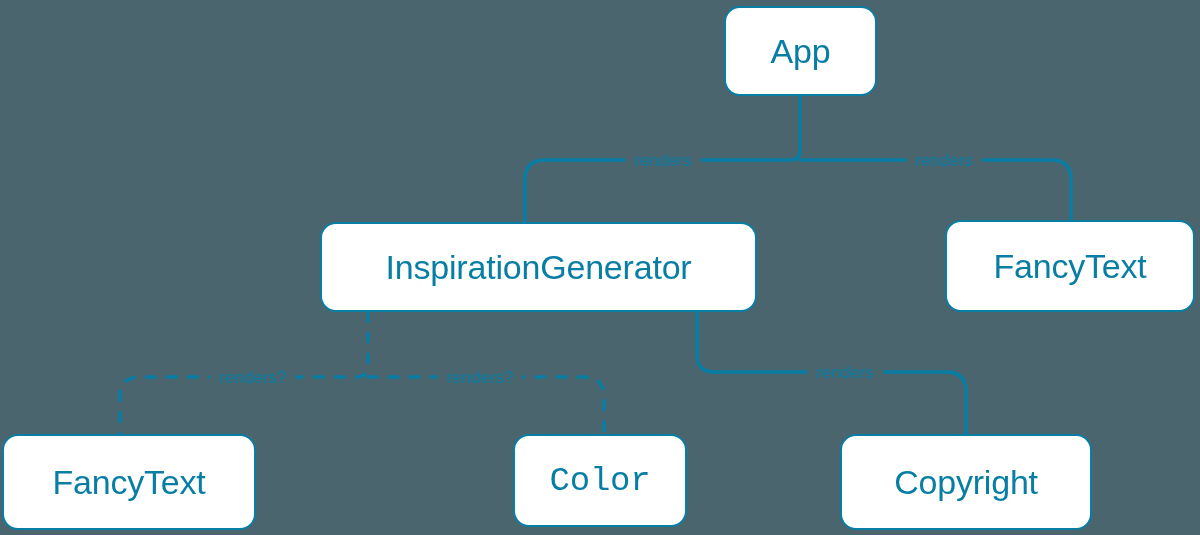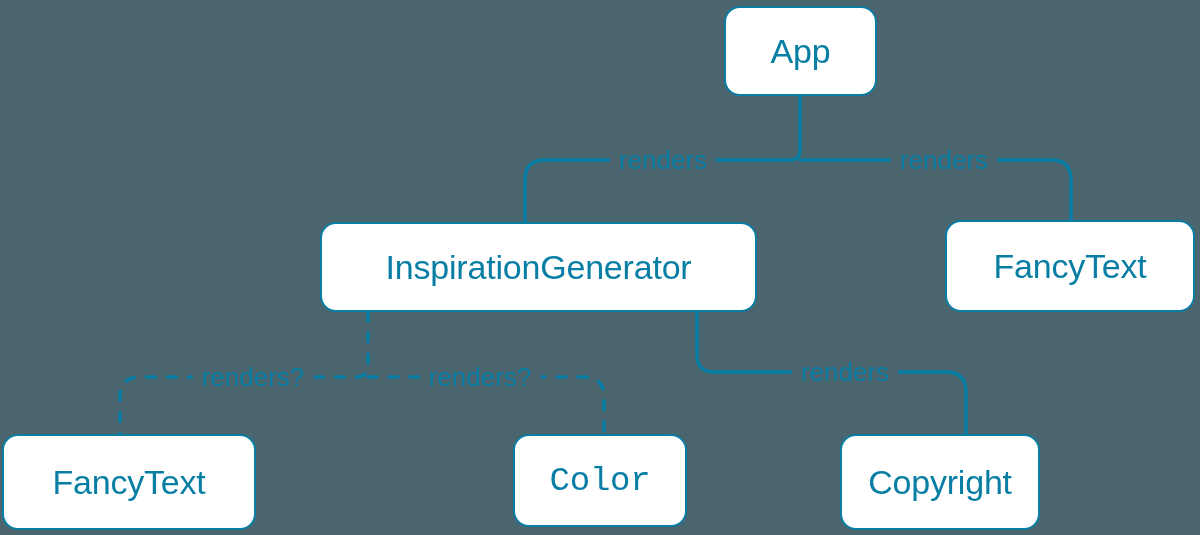--- a/index.html
+++ b/index.html
@@ -37,21 +37,21 @@
     color: #087ea4;
     font-size: 34px;
     font-weight: 400;
     letter-spacing: -0.2px;
     white-space: nowrap;
     line-height: 1;
   }
   .edge-label {
     position: absolute;
     color: #087ea4;
-    font-size: 26px;
+    font-size: 17px;
     font-weight: 400;
     white-space: nowrap;
     line-height: 1;
     transform: translate(-50%, -50%);
     z-index: 3;
     background: #4b656f;
     padding: 0 9px;
   }
 </style>
 </head>
@@ -80,21 +80,21 @@
   </div>
 
   <div class="node-box" style="left:2px; top:434px; width:254px; height:96px;">
     <span class="node-label">FancyText</span>
   </div>
 
   <div class="node-box" style="left:513px; top:434px; width:174px; height:93px;font-family:Liberation Mono, monospace;">
     <span class="node-label">Color</span>
   </div>
 
-  <div class="node-box" style="left:840px; top:434px; width:200px; height:96px;">
+  <div class="node-box" style="left:840px; top:434px; width:252px; height:96px;">
     <span class="node-label">Copyright</span>
   </div>
 
   <div class="edge-label" style="left:663px; top:160px;">renders</div>
   <div class="edge-label" style="left:944px; top:160px;">renders</div>
   <div class="edge-label" style="left:253px; top:377px;">renders?</div>
   <div class="edge-label" style="left:480px; top:377px;">renders?</div>
   <div class="edge-label" style="left:845px; top:372px;">renders</div>
 
 </div>

